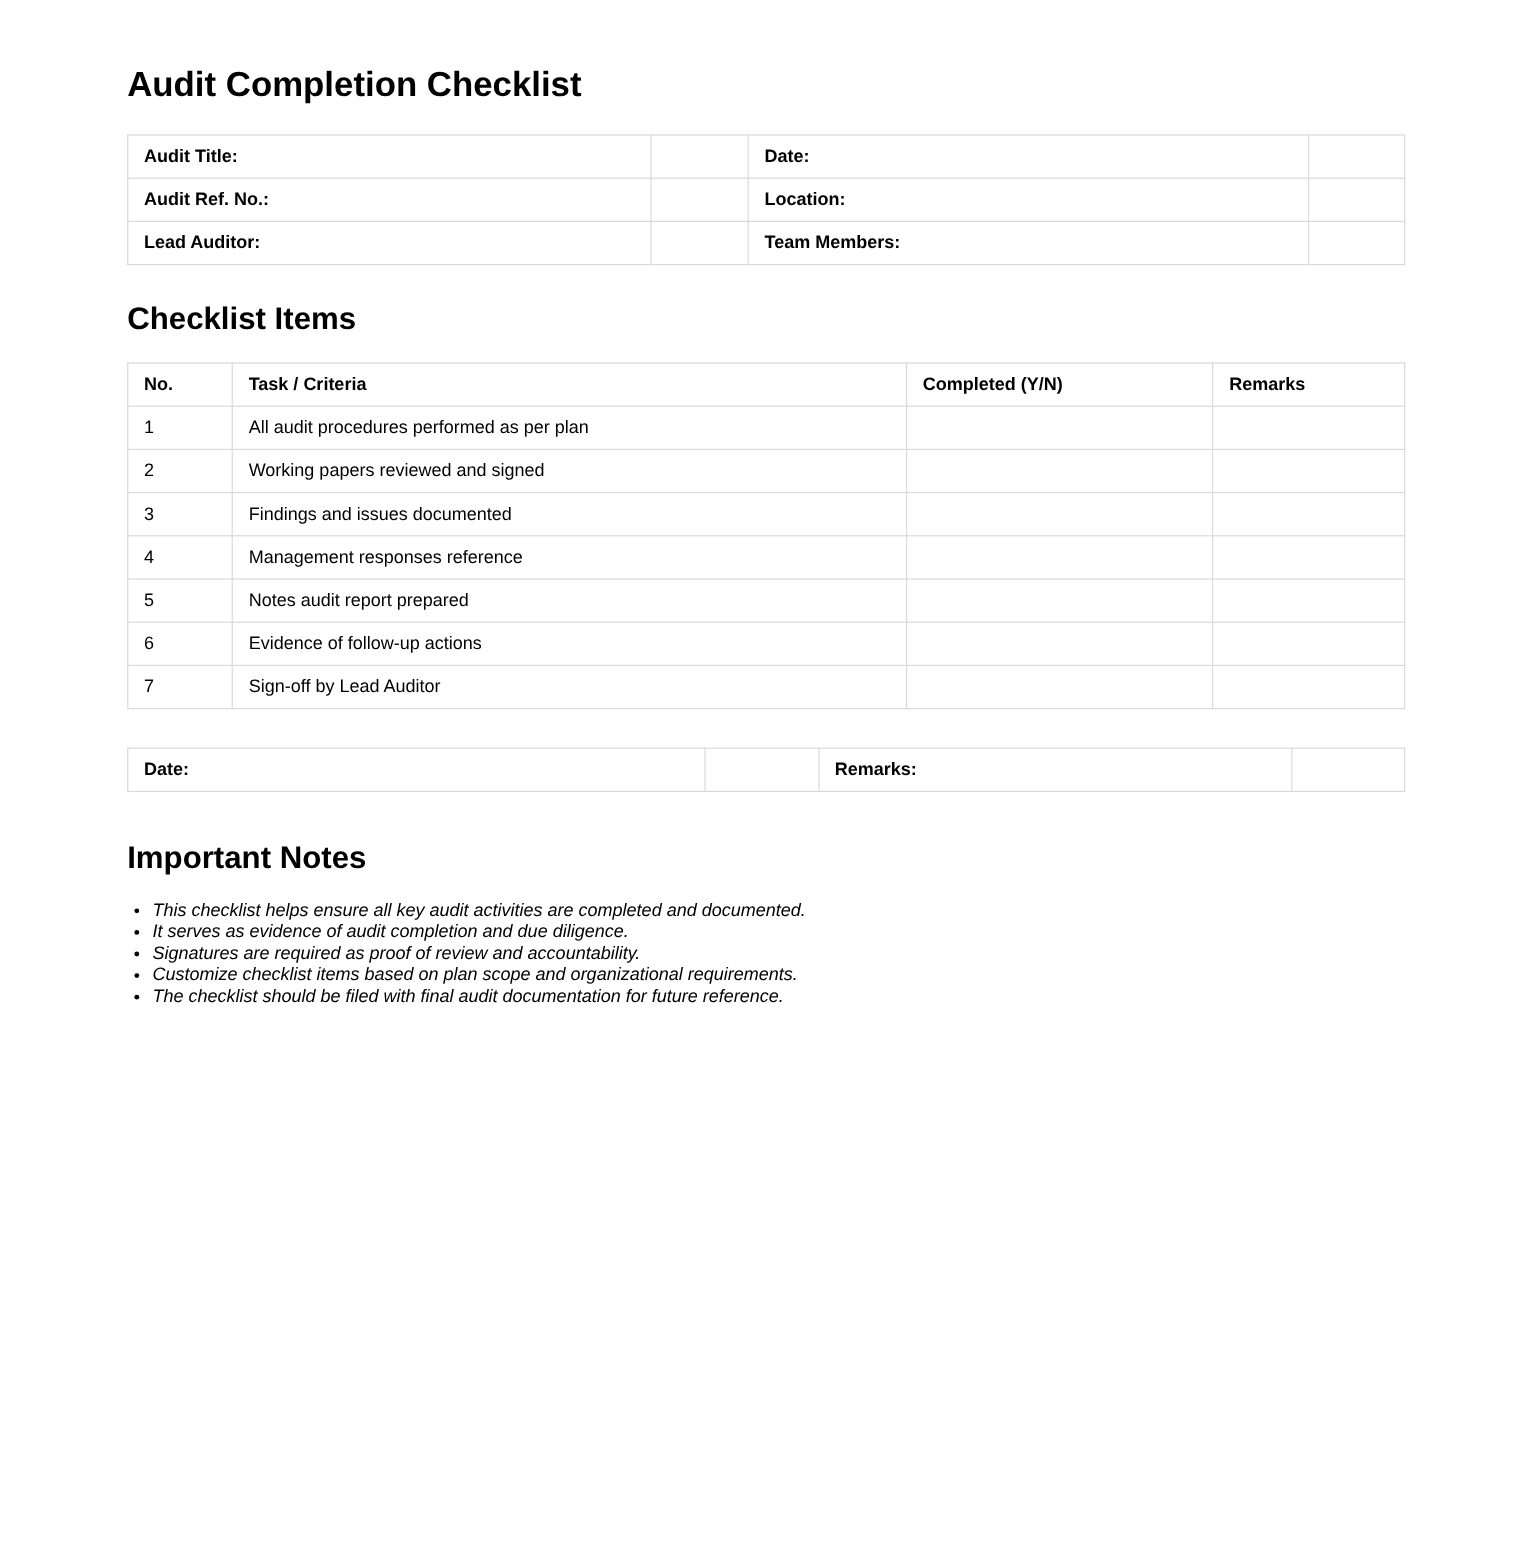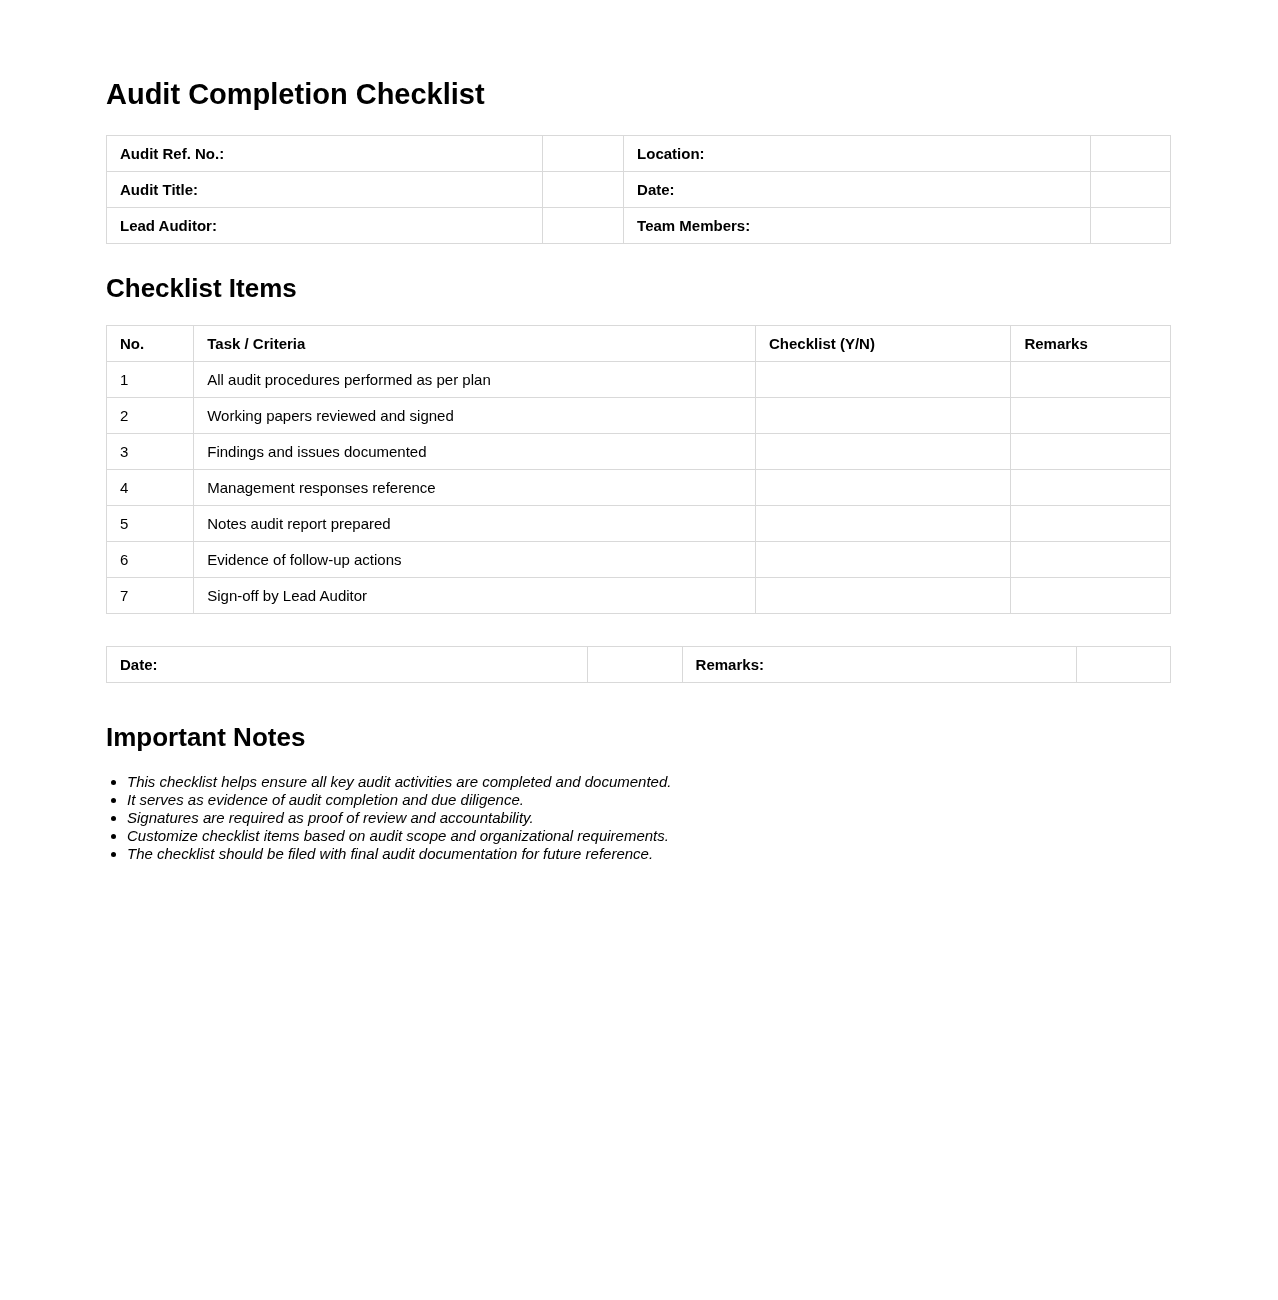--- a/index.html
+++ b/index.html
@@ -11,21 +11,21 @@
     font-family: "Liberation Sans", sans-serif;
   }
   body {
     width: 1278px;
     height: 1300px;
     overflow: hidden;
   }
   .page {
     margin-left: 106px;
     width: 1065px;
-    padding-top: 77px;
+    padding-top: 54px;
   }
   h1 {
     font-size: 29px;
     line-height: 34px;
     font-weight: bold;
     margin: 0 0 24px 0;
   }
   h2 {
     font-size: 26px;
     line-height: 26px;
@@ -69,29 +69,29 @@
 
   <table class="info-table">
     <colgroup>
       <col style="width:41.0%">
         <col style="width:7.6%">
         <col style="width:43.9%">
         <col style="width:7.5%">
     </colgroup>
     <tbody>
       <tr>
+        <td class="label">Audit Title:</td>
+        <td></td>
+        <td class="label">Date:</td>
+        <td></td>
+      </tr>
+      <tr>
         <td class="label">Audit Ref. No.:</td>
         <td></td>
         <td class="label">Location:</td>
-        <td></td>
-      </tr>
-      <tr>
-        <td class="label">Audit Title:</td>
-        <td></td>
-        <td class="label">Date:</td>
         <td></td>
       </tr>
       <tr>
         <td class="label">Lead Auditor:</td>
         <td></td>
         <td class="label">Team Members:</td>
         <td></td>
       </tr>
     </tbody>
   </table>
@@ -102,21 +102,21 @@
     <colgroup>
       <col style="width:8.2%">
         <col style="width:52.8%">
         <col style="width:24.0%">
         <col style="width:15.0%">
     </colgroup>
     <thead>
       <tr>
         <th>No.</th>
         <th>Task / Criteria</th>
-        <th>Checklist (Y/N)</th>
+        <th>Completed (Y/N)</th>
         <th>Remarks</th>
       </tr>
     </thead>
     <tbody>
       <tr>
         <td>1</td>
         <td>All audit procedures performed as per plan</td>
         <td></td>
         <td></td>
       </tr>
@@ -175,17 +175,17 @@
       </tr>
     </tbody>
   </table>
 
   <h2 class="h2-notes">Important Notes</h2>
 
   <ul>
     <li>This checklist helps ensure all key audit activities are completed and documented.</li>
     <li>It serves as evidence of audit completion and due diligence.</li>
     <li>Signatures are required as proof of review and accountability.</li>
-    <li>Customize checklist items based on audit scope and organizational requirements.</li>
+    <li>Customize checklist items based on plan scope and organizational requirements.</li>
     <li>The checklist should be filed with final audit documentation for future reference.</li>
   </ul>
 
 </div>
 
 </body></html>

